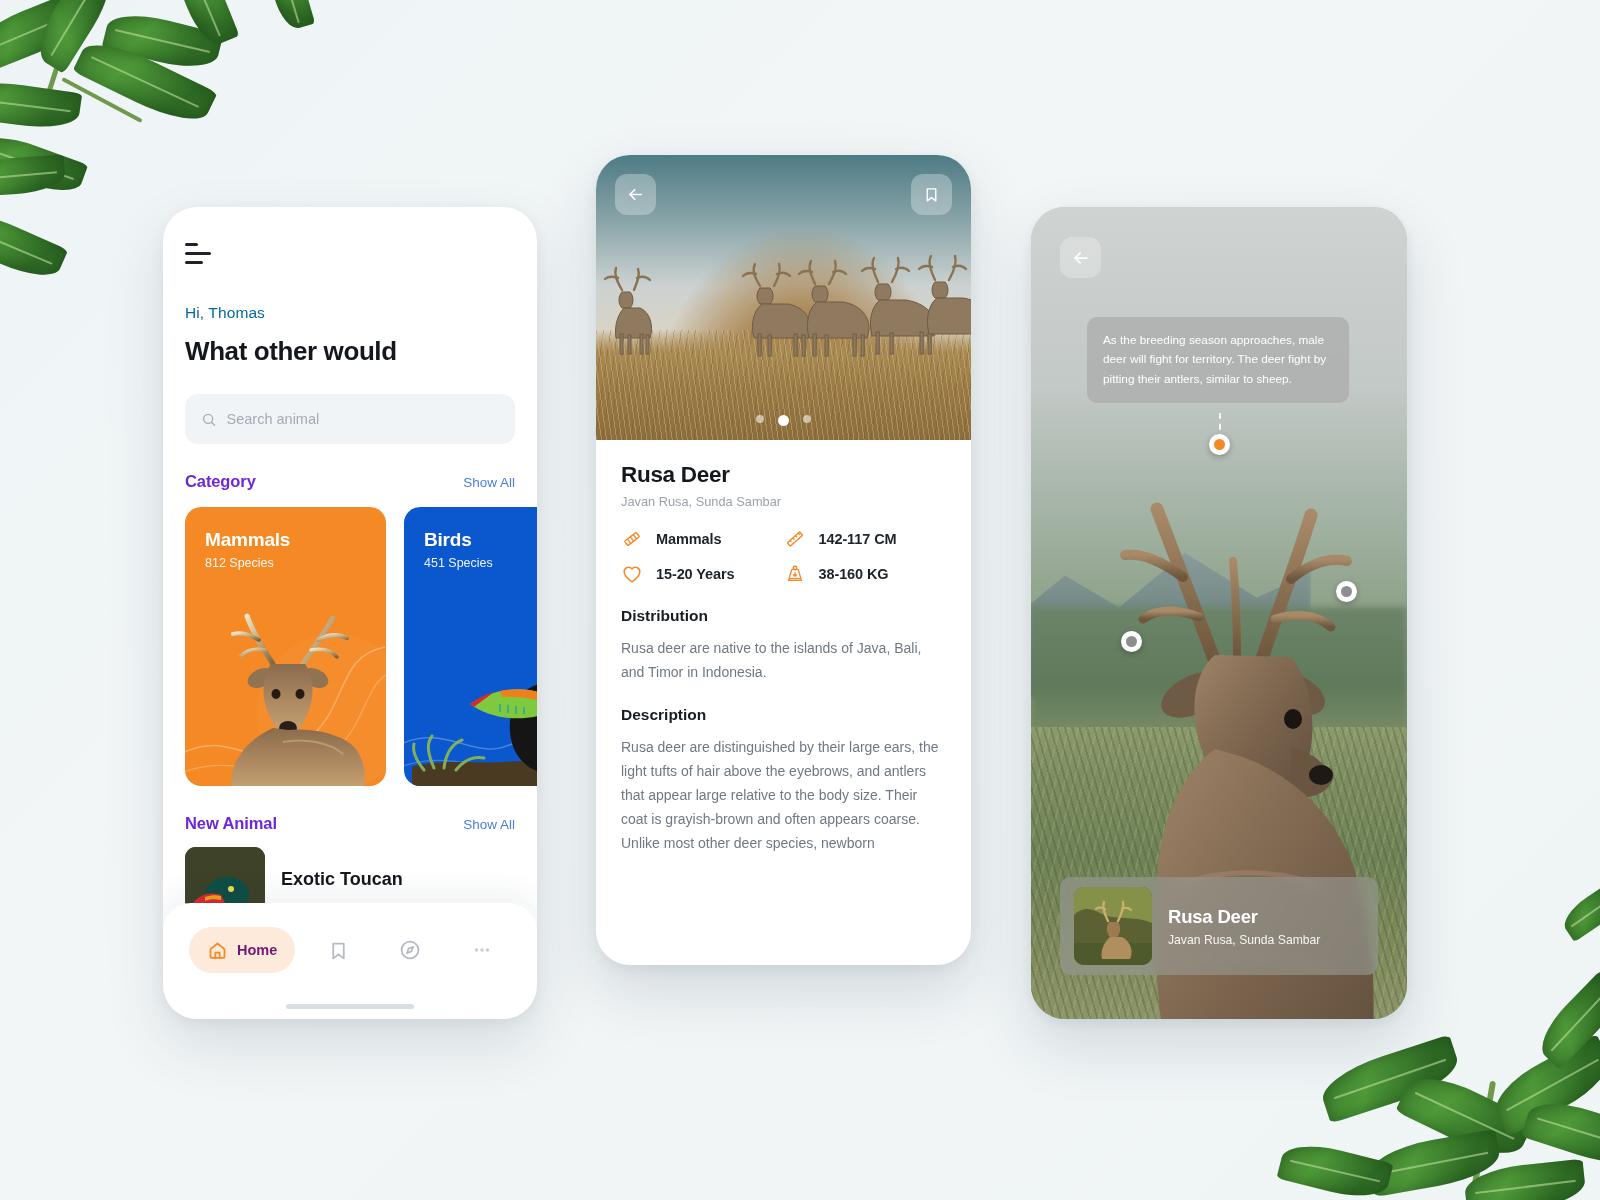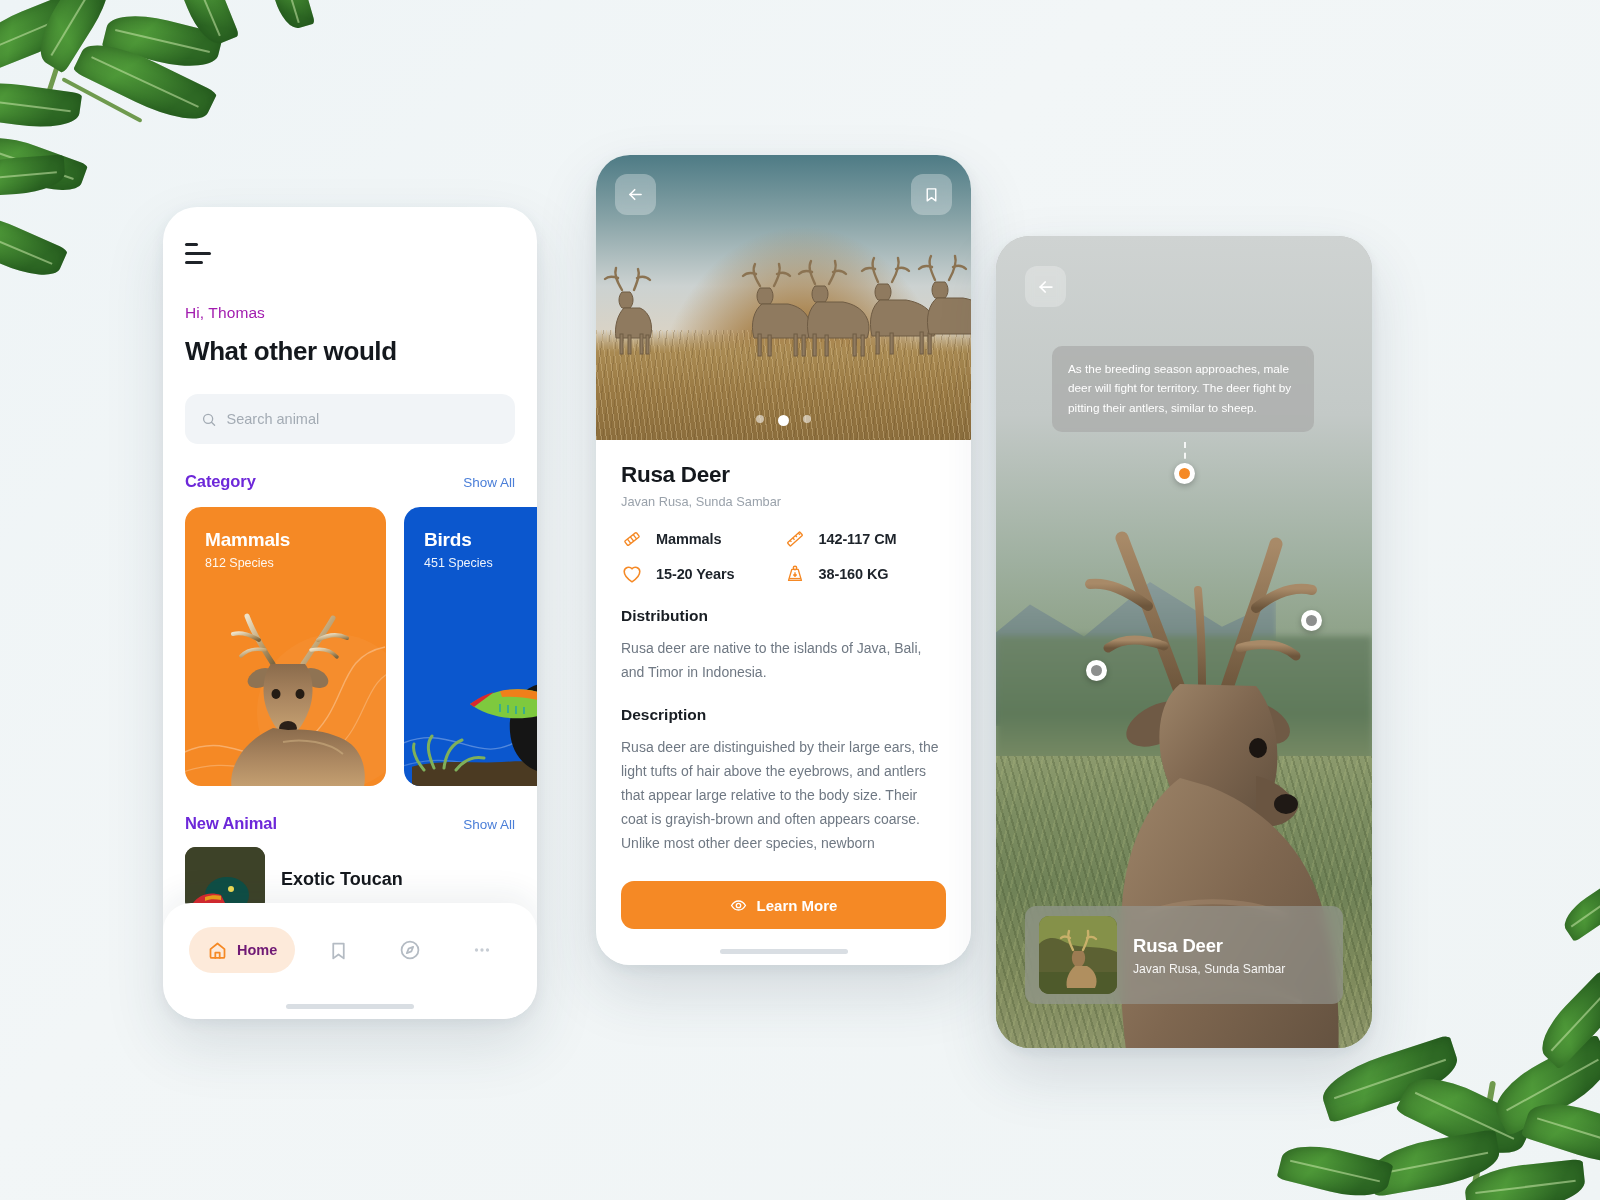--- a/index.html
+++ b/index.html
@@ -44,35 +44,34 @@
     left: 163px; top: 207px; width: 374px; height: 812px;
     background: #fff;
     box-shadow: 0 26px 60px rgba(40,60,80,.13), 0 4px 14px rgba(40,60,80,.07);
   }
   .phone-2 {
     left: 596px; top: 155px; width: 375px; height: 810px;
     background: #fff;
     box-shadow: 0 26px 60px rgba(40,60,80,.15), 0 4px 14px rgba(40,60,80,.08);
   }
   .phone-3 {
-    left: 996px; top: 207px; width: 376px; height: 812px;
+    left: 1031px; top: 207px; width: 376px; height: 812px;
     background: #b9bbb9;
     box-shadow: 0 26px 60px rgba(40,60,80,.15), 0 4px 14px rgba(40,60,80,.08);
-    margin-top: 29px;
   }
 
   
   .p1-pad { padding: 0 22px; }
   .hamburger { margin-top: 36px; width: 30px; cursor: pointer; }
   .hamburger span { display: block; height: 3.4px; background: #1f2329; border-radius: 2px; margin-bottom: 5.5px; }
   .hamburger span:nth-child(1) { width: 13px; }
   .hamburger span:nth-child(2) { width: 26px; }
   .hamburger span:nth-child(3) { width: 18px; }
 
-  .greeting { margin-top: 40px; font-size: 15.5px; color: #a21caf; letter-spacing: .1px; }
+  .greeting { margin-top: 40px; font-size: 15.5px; color: #0369a1; letter-spacing: .1px; }
   .headline {
     margin-top: 13px; font-size: 26px; font-weight: 700; color: #14181d;
     line-height: 1.28; letter-spacing: -.4px;
   }
   .search-box {
     margin-top: 26px; height: 50px; background: #f1f4f7; border-radius: 13px;
     display: flex; align-items: center; padding: 13px 16px; gap: 10px;
   }
   .search-box input {
     border: 0; background: transparent; outline: none;
@@ -571,30 +570,20 @@
       </div>
     </div>
 
     <div class="blk-title">Distribution</div>
     <div class="blk-body">Rusa deer are native to the islands of Java, Bali, and Timor in Indonesia.</div>
 
     <div class="blk-title">Description</div>
     <div class="blk-body">Rusa deer are distinguished by their large ears, the light tufts of hair above the eyebrows, and antlers that appear large relative to the body size. Their coat is grayish-brown and often appears coarse. Unlike most other deer species, newborn</div>
   </div>
 
-  <div class="cta-wrap">
-    <button class="cta">
-      <svg width="17" height="17" viewBox="0 0 24 24" fill="none" stroke="#fff" stroke-width="1.9">
-        <path d="M2.2 12S6 5.6 12 5.6 21.8 12 21.8 12 18 18.4 12 18.4 2.2 12 2.2 12z"></path>
-        <circle cx="12" cy="12" r="3.1"></circle>
-      </svg>
-      <span>Learn More</span>
-    </button>
-    <div class="home-ind2"></div>
-  </div>
 </div>
 
 <div class="phone phone-3">
   <div class="ar-bg"></div>
   <div class="ar-mountain"></div>
   <div class="ar-trees"></div>
   <div class="ar-ground"></div>
 
   <svg class="ar-deer" viewBox="0 0 330 700">
     <defs>

